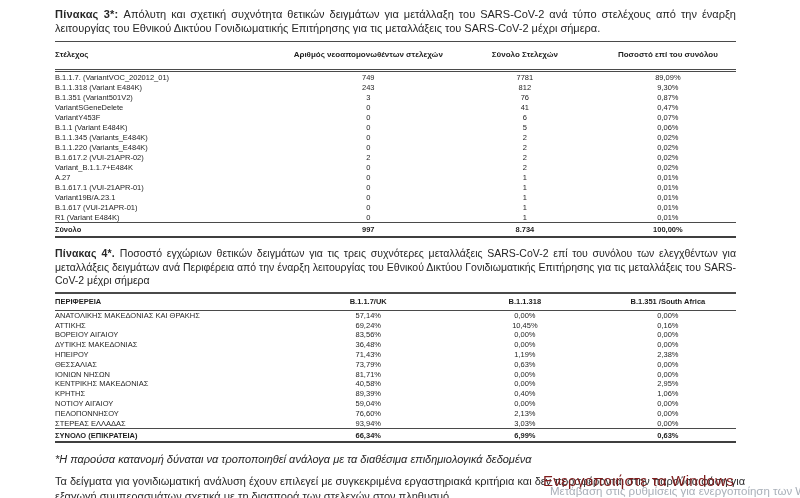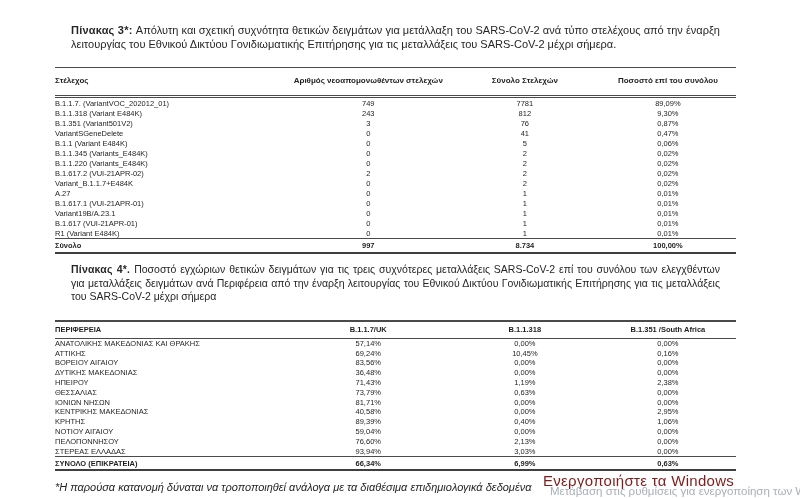--- a/index.html
+++ b/index.html
@@ -4,21 +4,21 @@
 <style>
   html,body{margin:0;padding:0;}
   body{
     width:800px;height:498px;overflow:hidden;position:relative;
     background:#ffffff;color:#222;
     font-family:"Liberation Sans", sans-serif;
     -webkit-font-smoothing:antialiased;
   }
   .page{position:absolute;left:55px;top:7px;width:681px;}
   .caption{
-    margin:16px;font-size:11px;line-height:14px;text-align:justify;color:#262626;
+    margin:0;font-size:11px;line-height:14px;text-align:justify;color:#262626;
   }
   .caption b{letter-spacing:.2px;}
   table{width:100%;border-collapse:collapse;table-layout:fixed;}
   .t{margin-top:6px;}
   .t th:nth-child(1){width:34%;}
   .t th:nth-child(2){width:24%;}
   .t th:nth-child(3){width:22%;}
   .t th:nth-child(4){width:20%;}
   .t th,.t td{
     font-size:7.5px;text-align:center;padding:0;overflow:hidden;white-space:nowrap;
@@ -87,20 +87,26 @@
           <td>76</td>
           <td>0,87%</td>
         </tr>
         <tr>
           <td>VariantSGeneDelete</td>
           <td>0</td>
           <td>41</td>
           <td>0,47%</td>
         </tr>
         <tr>
+          <td>VariantY453F</td>
+          <td>0</td>
+          <td>6</td>
+          <td>0,07%</td>
+        </tr>
+        <tr>
           <td>B.1.1 (Variant E484K)</td>
           <td>0</td>
           <td>5</td>
           <td>0,06%</td>
         </tr>
         <tr>
           <td>B.1.1.345 (Variants_E484K)</td>
           <td>0</td>
           <td>2</td>
           <td>0,02%</td>

